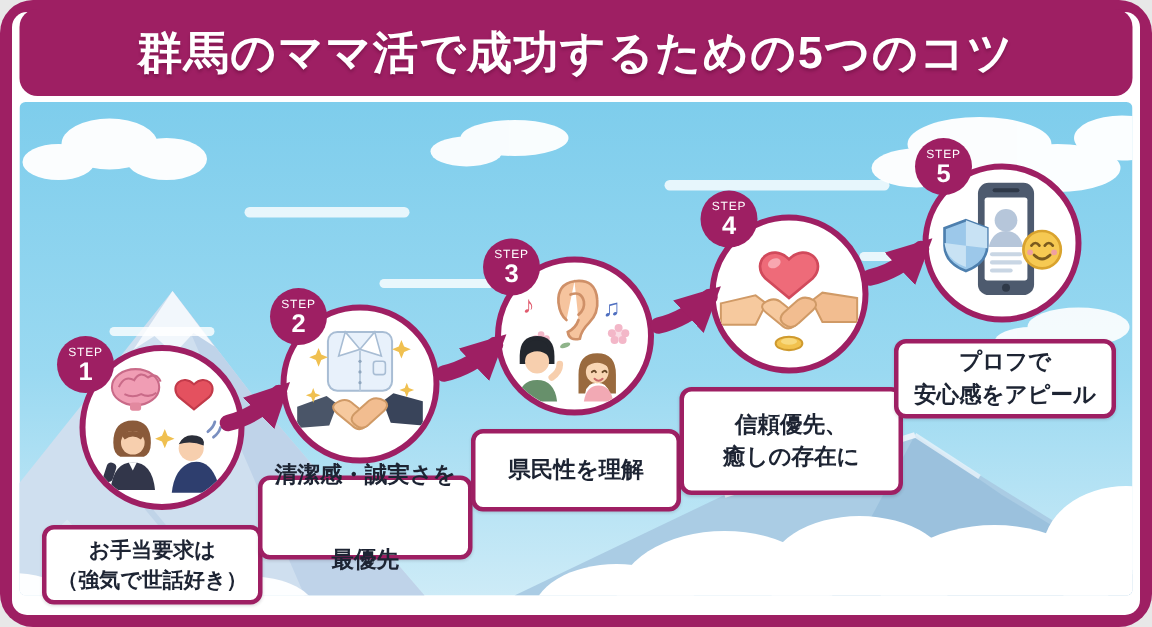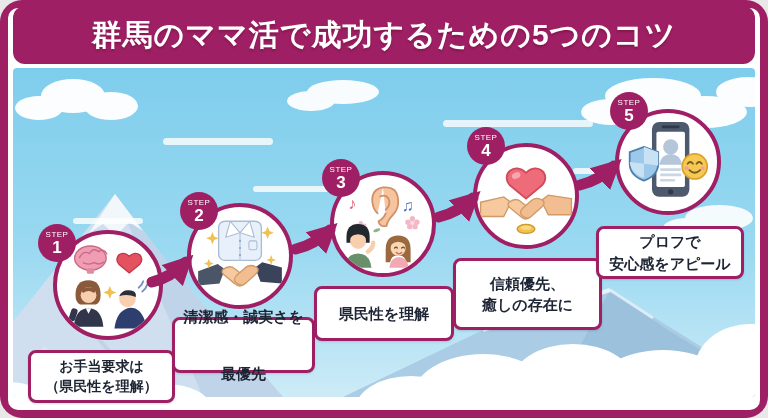--- a/index.html
+++ b/index.html
@@ -318,21 +318,21 @@
     <span class="b-step">STEP</span>
     <span class="b-num">4</span>
   </div>
   <div class="badge b5">
     <span class="b-step">STEP</span>
     <span class="b-num">5</span>
   </div>
 
   <div class="labelbox l1">
     <span>お手当要求は</span>
-    <span>（県民性を理解）</span>
+    <span>（強気で世話好き）</span>
   </div>
   <div class="labelbox l2">
     <span>清潔感・誠実さを</span>
     <span>最優先</span>
   </div>
   <div class="labelbox l3">
     <span>県民性を理解</span>
   </div>
   <div class="labelbox l4">
     <span>信頼優先、</span>

